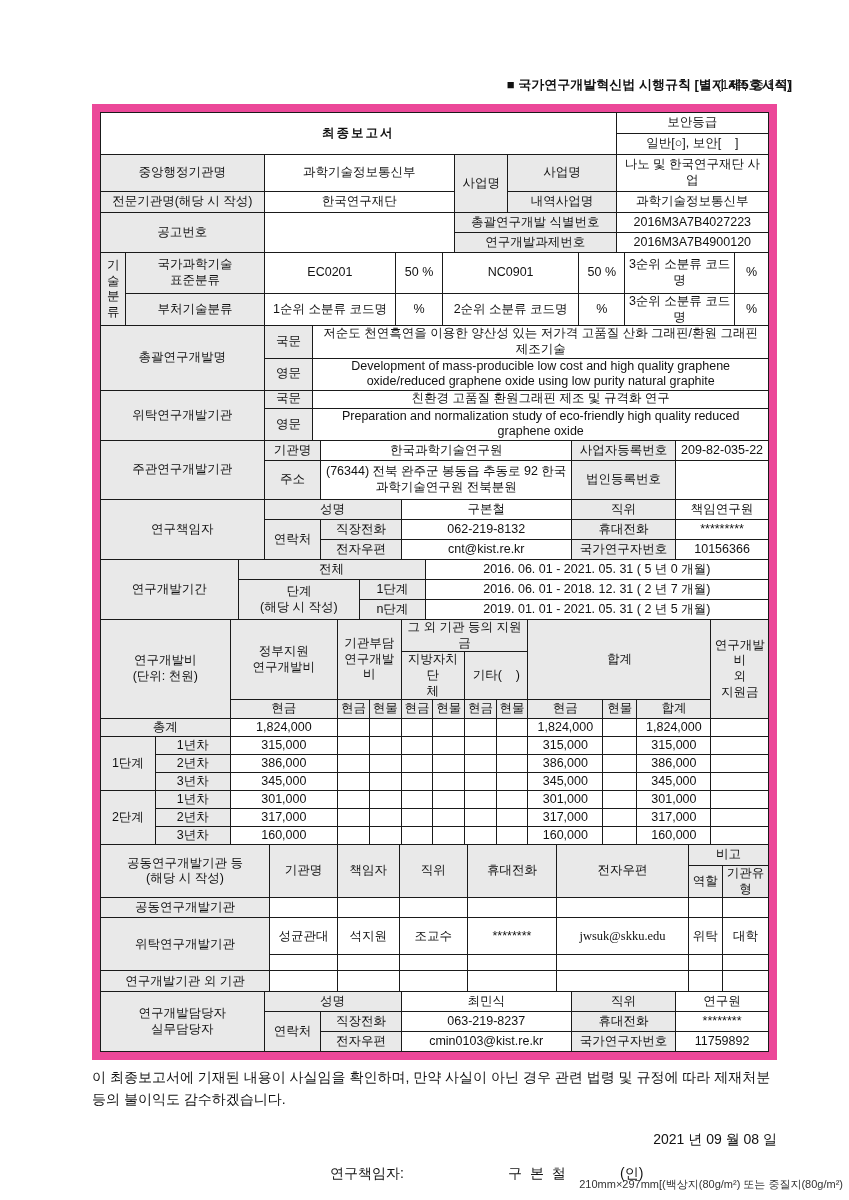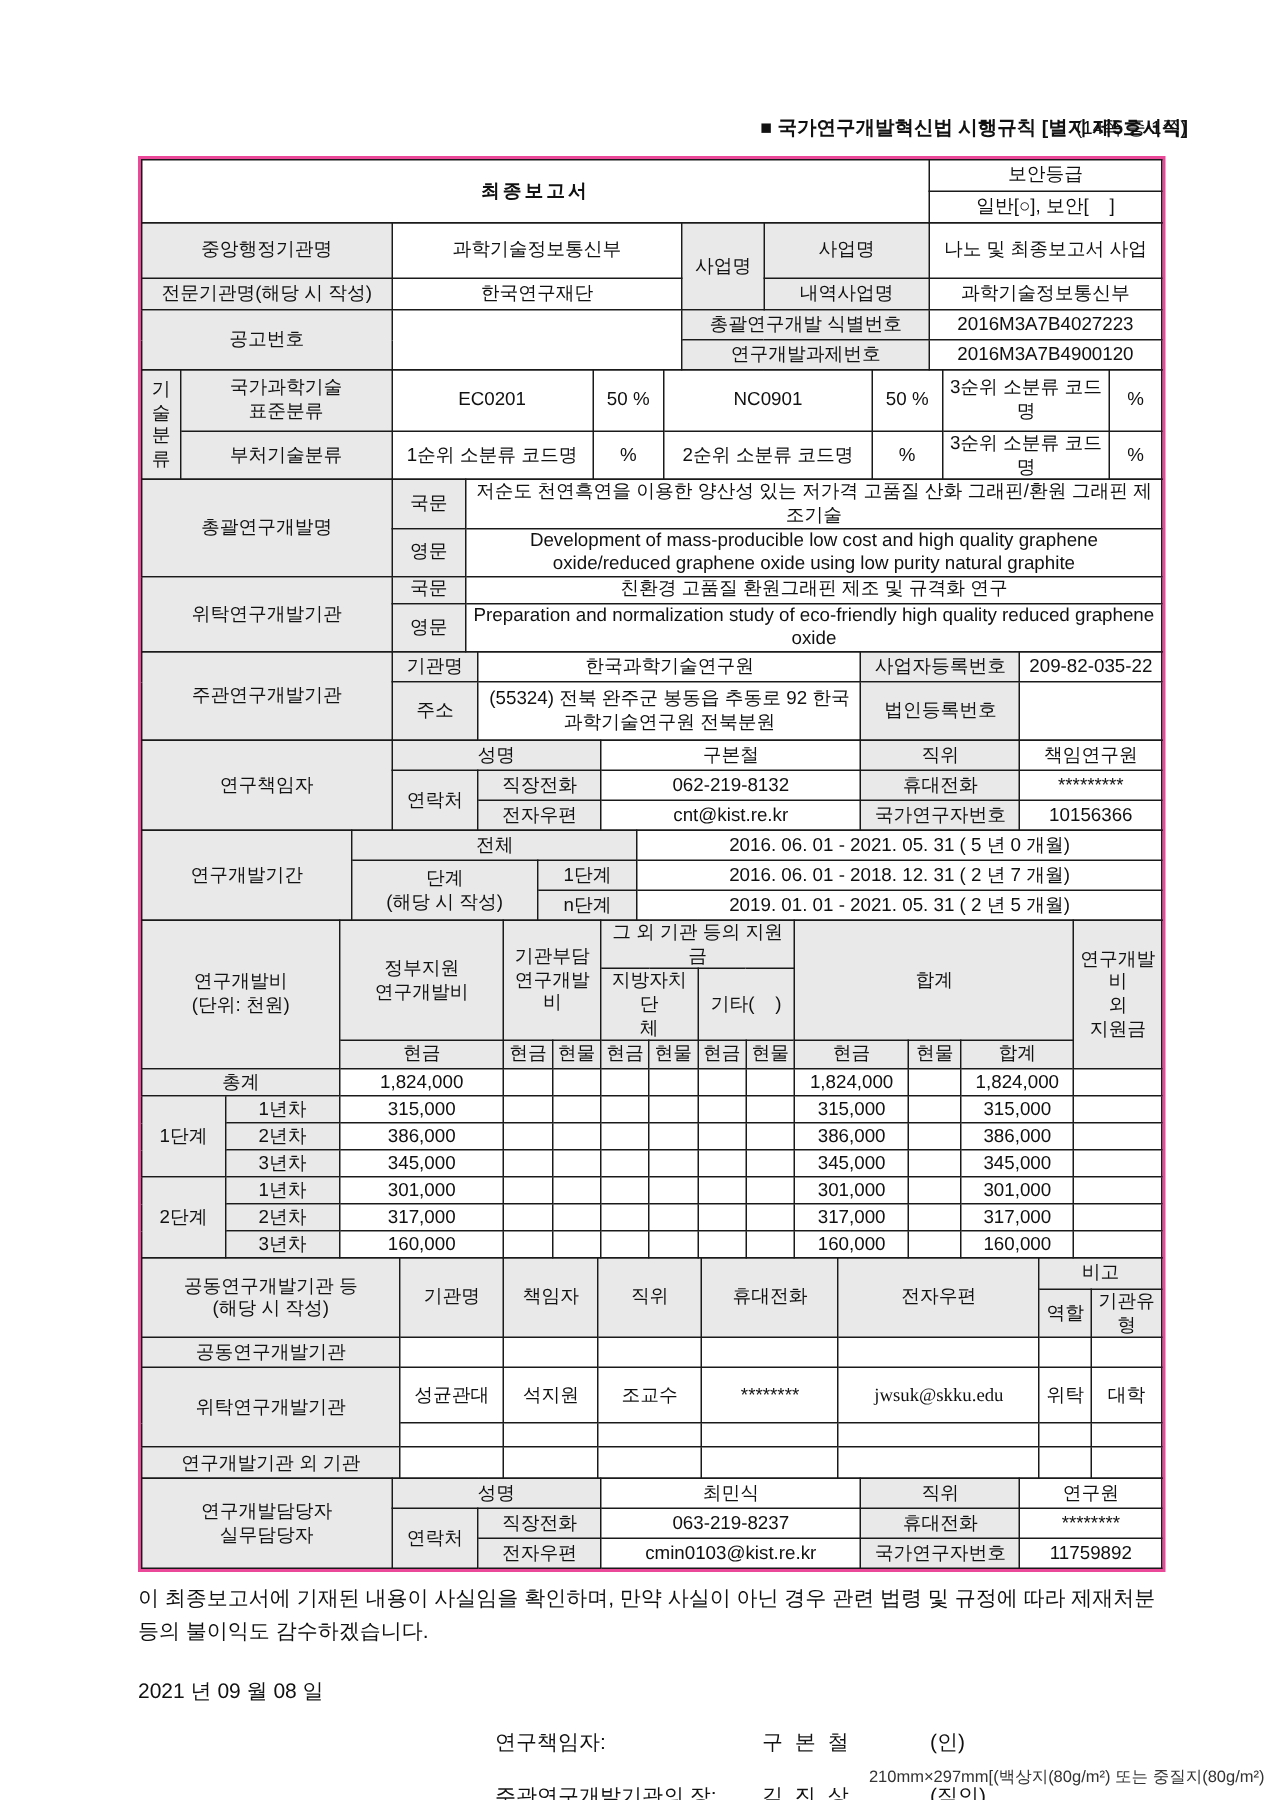--- a/index.html
+++ b/index.html
@@ -3,38 +3,38 @@
 <meta charset="utf-8">
 <style>
   html,body{margin:0;padding:0;}
   body{width:849px;height:1200px;background:#fff;overflow:hidden;
        font-family:"Liberation Sans","DejaVu Sans",sans-serif;color:#111;}
   .page{position:relative;width:849px;height:1200px;}
   .disclaimer{position:absolute;top:16px;right:5px;font-size:8.5px;color:#333;letter-spacing:-0.2px;}
   .hdr-row{position:absolute;top:76px;left:92px;width:700px;font-size:13px;font-weight:bold;text-align:right;}
   .pg-ind{position:absolute;top:77px;right:58px;font-size:12.5px;font-weight:normal;}
   .content{position:absolute;top:104px;left:92px;width:685px;}
-  .form-box{border:2px solid #ec4899;}
+  .form-box{border:8px solid #ec4899;}
   table.tbl{border-collapse:collapse;width:100%;table-layout:fixed;margin-top:-1px;}
   table.tbl:first-child{margin-top:0;}
   .tbl td{border:1px solid #1a1a1a;font-size:12.5px;text-align:center;vertical-align:middle;
           padding:0 2px;overflow:hidden;line-height:1.25;}
   .lbl{background:#e9e9e9;}
   .prel{white-space:pre-line;}
   .pre{white-space:pre;}
   .left{text-align:left;}
   .sm{font-size:11.5px;}
   .xs{font-size:10.5px;}
   .serif{font-family:"Liberation Serif","DejaVu Serif",serif;}
   .title-cell{font-size:27px;font-weight:bold;letter-spacing:2px;background:#fff;}
   .h15 td{height:15px;} .h16 td{height:16px;} .h17 td{height:17px;} .h18 td{height:18px;}
   .h19 td{height:19px;} .h20 td{height:20px;} .h29 td{height:29px;} .h30 td{height:30px;}
   .h36 td{height:36px;} .h38 td{height:38px;} .h40 td{height:40px;}
   .decl{margin-top:7px;font-size:14px;line-height:1.55;text-align:left;}
-  .decl-date{margin-top:20px;text-align:left;font-size:14px;}
+  .decl-date{margin-top:20px;text-align:right;font-size:14px;}
   .sigs{margin-top:16px;margin-left:238px;font-size:14px;}
   .sig-line{display:flex;margin-top:4px;align-items:flex-end;}
   .sig-label{width:178px;text-align:left;}
   .sig-name{width:112px;text-align:left;letter-spacing:2px;}
   .sig-seal{text-align:left;}
   .pi-line{margin-bottom:18px;}
   .paper-note{position:absolute;bottom:8px;right:6px;font-size:11px;color:#333;}
 </style>
 </head>
 <body>
@@ -70,21 +70,21 @@
             <col style="width:8%">
             <col style="width:16.2%">
             <col style="width:22.8%">
           </colgroup>
         <tbody>
             <tr class="h36">
           <td class="lbl">중앙행정기관명</td>
           <td>과학기술정보통신부</td>
           <td rowspan="2" class="lbl">사업명</td>
           <td class="lbl">사업명</td>
-          <td>나노 및 최종보고서 사업</td>
+          <td>나노 및 한국연구재단 사업</td>
         </tr>
         <tr class="h20">
           <td class="lbl">전문기관명(해당 시 작성)</td>
           <td>한국연구재단</td>
           <td class="lbl">내역사업명</td>
           <td>과학기술정보통신부</td>
         </tr>
         <tr class="h19">
           <td rowspan="2" class="lbl">공고번호</td>
           <td rowspan="2"></td>
@@ -175,21 +175,21 @@
         <tbody>
             <tr class="h19">
           <td rowspan="2" class="lbl">주관연구개발기관</td>
           <td class="lbl">기관명</td>
           <td>한국과학기술연구원</td>
           <td class="lbl">사업자등록번호</td>
           <td>209-82-035-22</td>
         </tr>
         <tr class="h38">
           <td class="lbl">주소</td>
-          <td class="left sm">(55324) 전북 완주군 봉동읍 추동로 92 한국과학기술연구원 전북분원</td>
+          <td class="left sm">(76344) 전북 완주군 봉동읍 추동로 92 한국과학기술연구원 전북분원</td>
           <td class="lbl">법인등록번호</td>
           <td></td>
         </tr>
       </tbody>
         </table>
 
       <table class="tbl">
         <colgroup>
             <col style="width:24.5%">
             <col style="width:8.5%">

